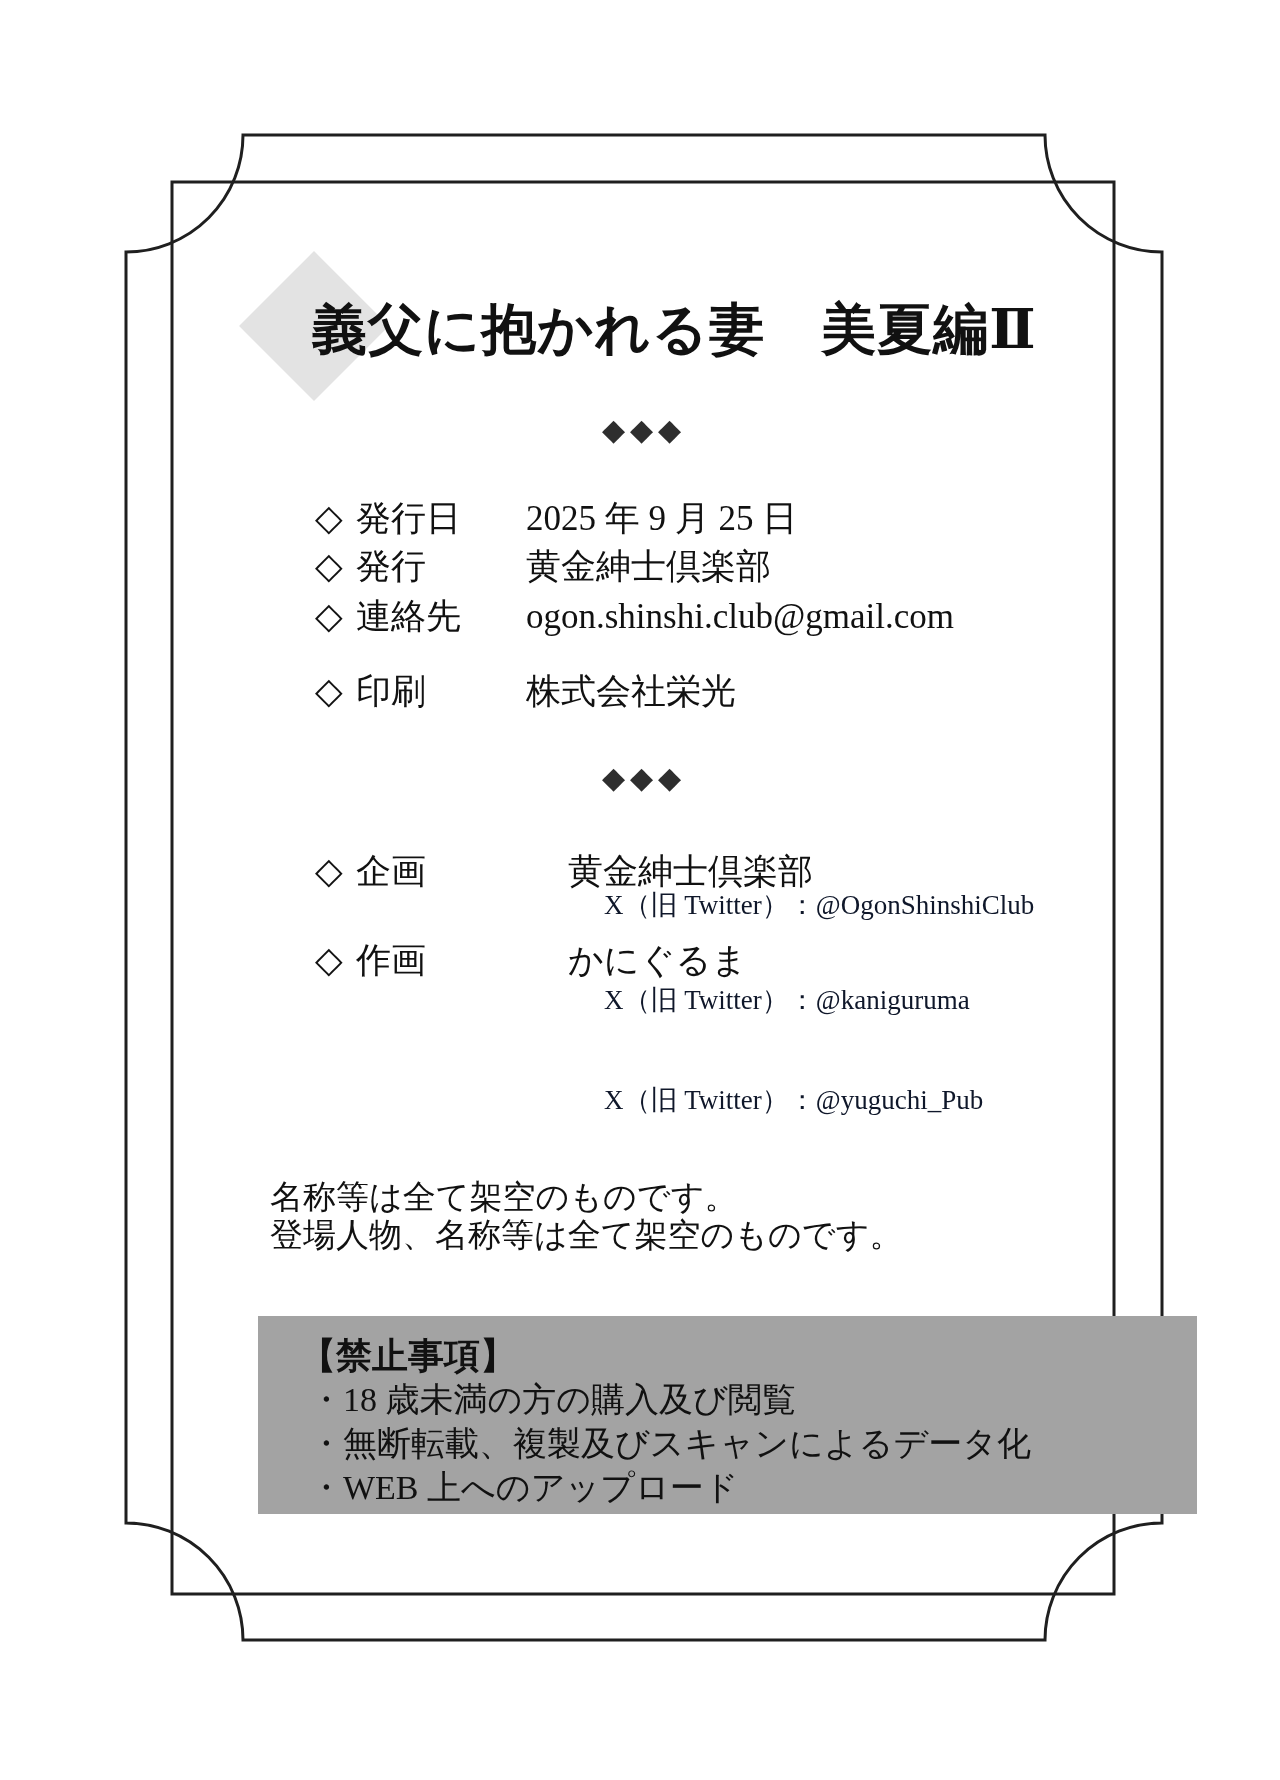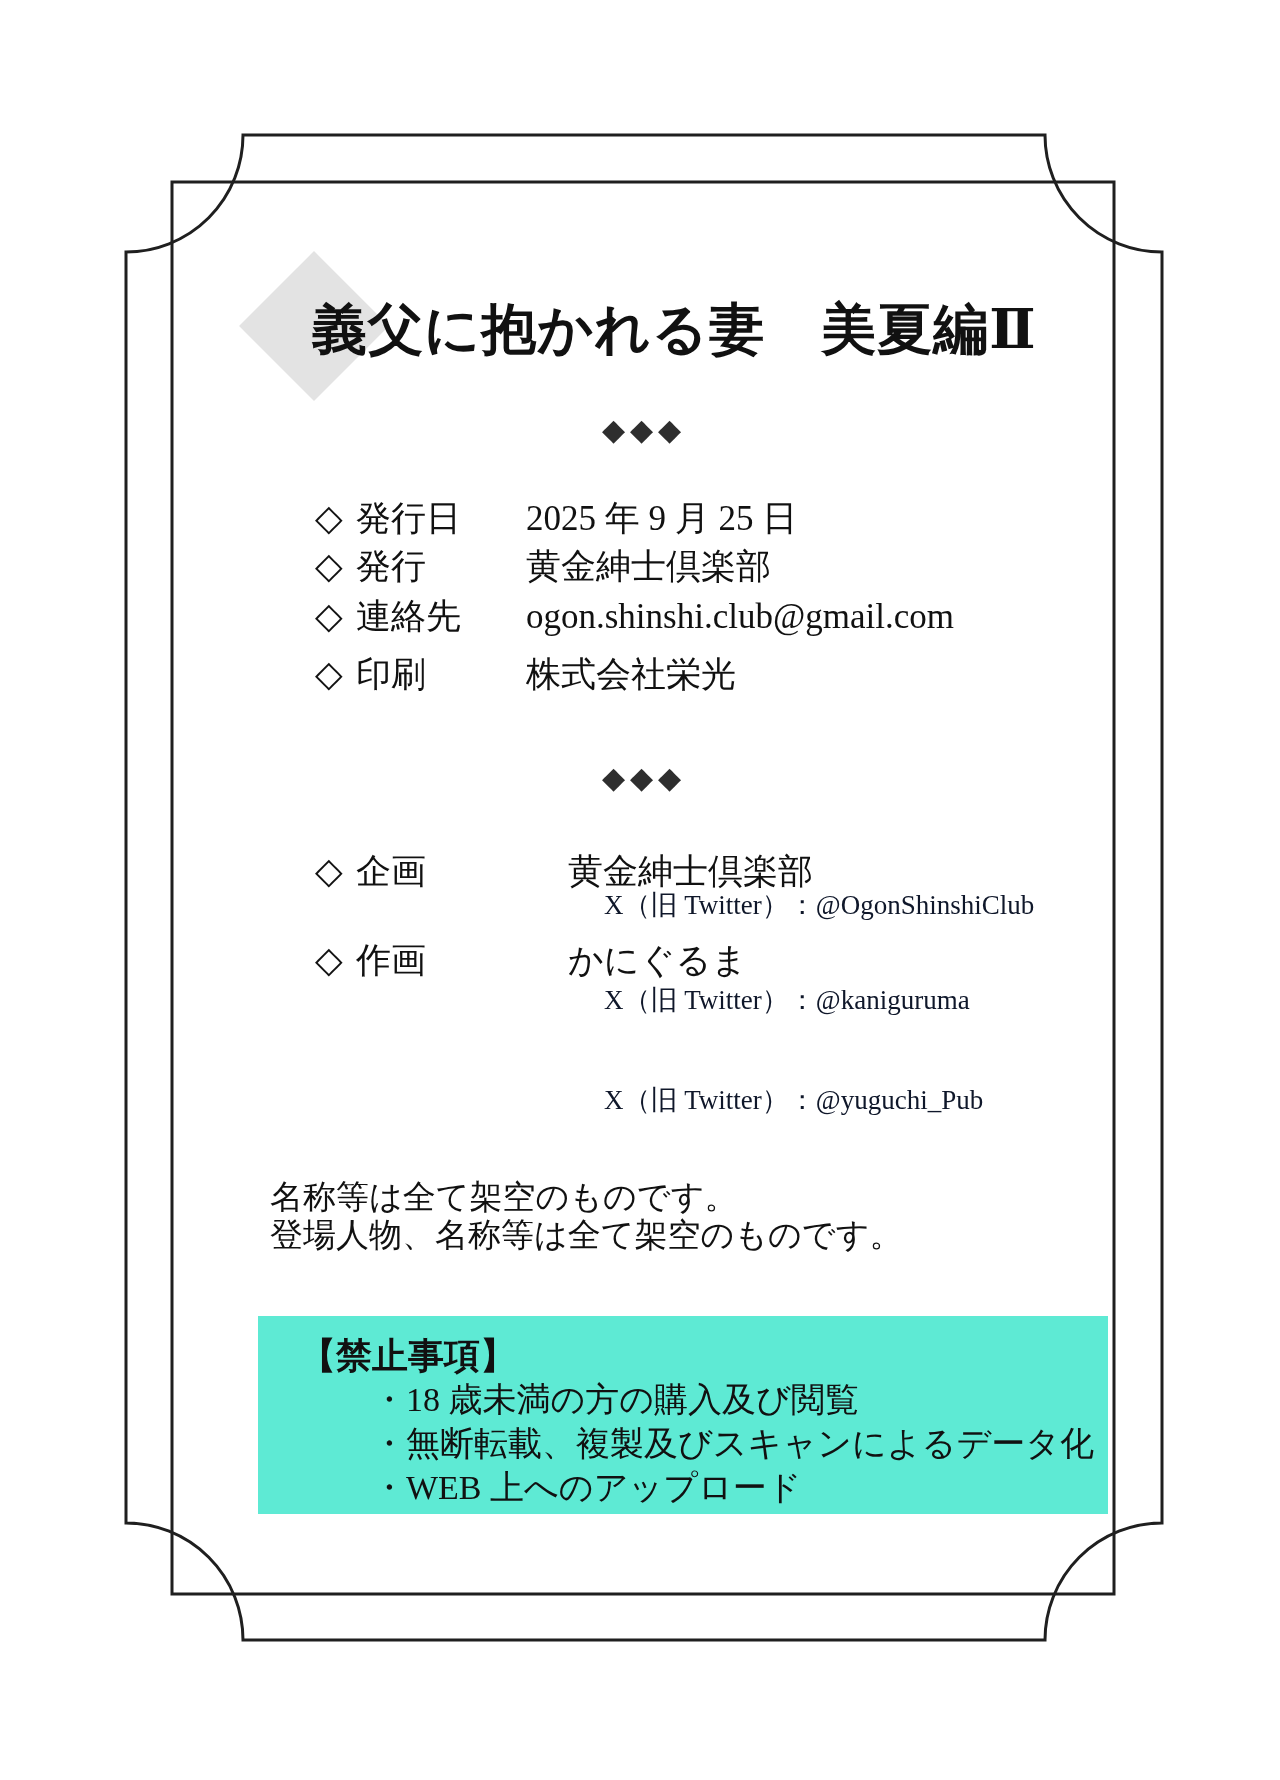--- a/index.html
+++ b/index.html
@@ -41,27 +41,27 @@
   .row .lbl.w2{width:212px;}
   .row .val{font-weight:400;}
   .tw{
     position:absolute;left:604px;font-size:27px;line-height:30px;white-space:nowrap;color:#0f172a;
   }
   .fiction{
     position:absolute;left:270px;top:1178px;
     font-size:33px;line-height:38px;
   }
   #prohibited-box{
-    position:absolute;left:258px;top:1316px;width:850px;height:198px;
-    background:#5eead4;
+    position:absolute;left:258px;top:1316px;width:939px;height:198px;
+    background:#a3a3a3;
   }
   #prohibited-heading{
     margin:18px 0 0 42px;font-size:36px;font-weight:700;line-height:44px;
   }
-  #prohibited-list{margin:0 0 0 114px;padding:0;list-style:none;}
+  #prohibited-list{margin:0 0 0 51px;padding:0;list-style:none;}
   #prohibited-list li{font-size:34px;line-height:44px;white-space:nowrap;}
 </style>
 </head>
 <body>
 
 <div id="page">
 
   <svg id="frame-svg" viewBox="0 0 1280 1780">
     <rect x="172" y="182" width="942" height="1412" fill="none" stroke="#1f1f1f" stroke-width="3"></rect>
     <path d="M 243,135 H 1045 A 117 117 0 0 0 1162,252 V 1523 A 117 117 0 0 0 1045,1640 H 243 A 117 117 0 0 0 126,1523 V 252 A 117 117 0 0 0 243,135 Z" fill="none" stroke="#1f1f1f" stroke-width="3"></path>
@@ -74,21 +74,21 @@
 
   <div class="row" style="top:496px">
     <span class="dia">◇</span><span class="lbl w1">発行日</span><span class="val">2025 年 9 月 25 日</span>
   </div>
   <div class="row" style="top:544px">
     <span class="dia">◇</span><span class="lbl w1">発行</span><span class="val">黄金紳士倶楽部</span>
   </div>
   <div class="row" style="top:594px">
     <span class="dia">◇</span><span class="lbl w1">連絡先</span><span class="val">ogon.shinshi.club@gmail.com</span>
   </div>
-  <div class="row" style="top:652px">
+  <div class="row" style="top:669px">
     <span class="dia">◇</span><span class="lbl w1">印刷</span><span class="val">株式会社栄光</span>
   </div>
 
   <div class="separator" style="top:761px">◆◆◆</div>
 
   <div class="row" style="top:849px">
     <span class="dia">◇</span><span class="lbl w2">企画</span><span class="val">黄金紳士倶楽部</span>
   </div>
   <div class="tw" style="top:890px">X（旧 Twitter）：@OgonShinshiClub</div>
 

